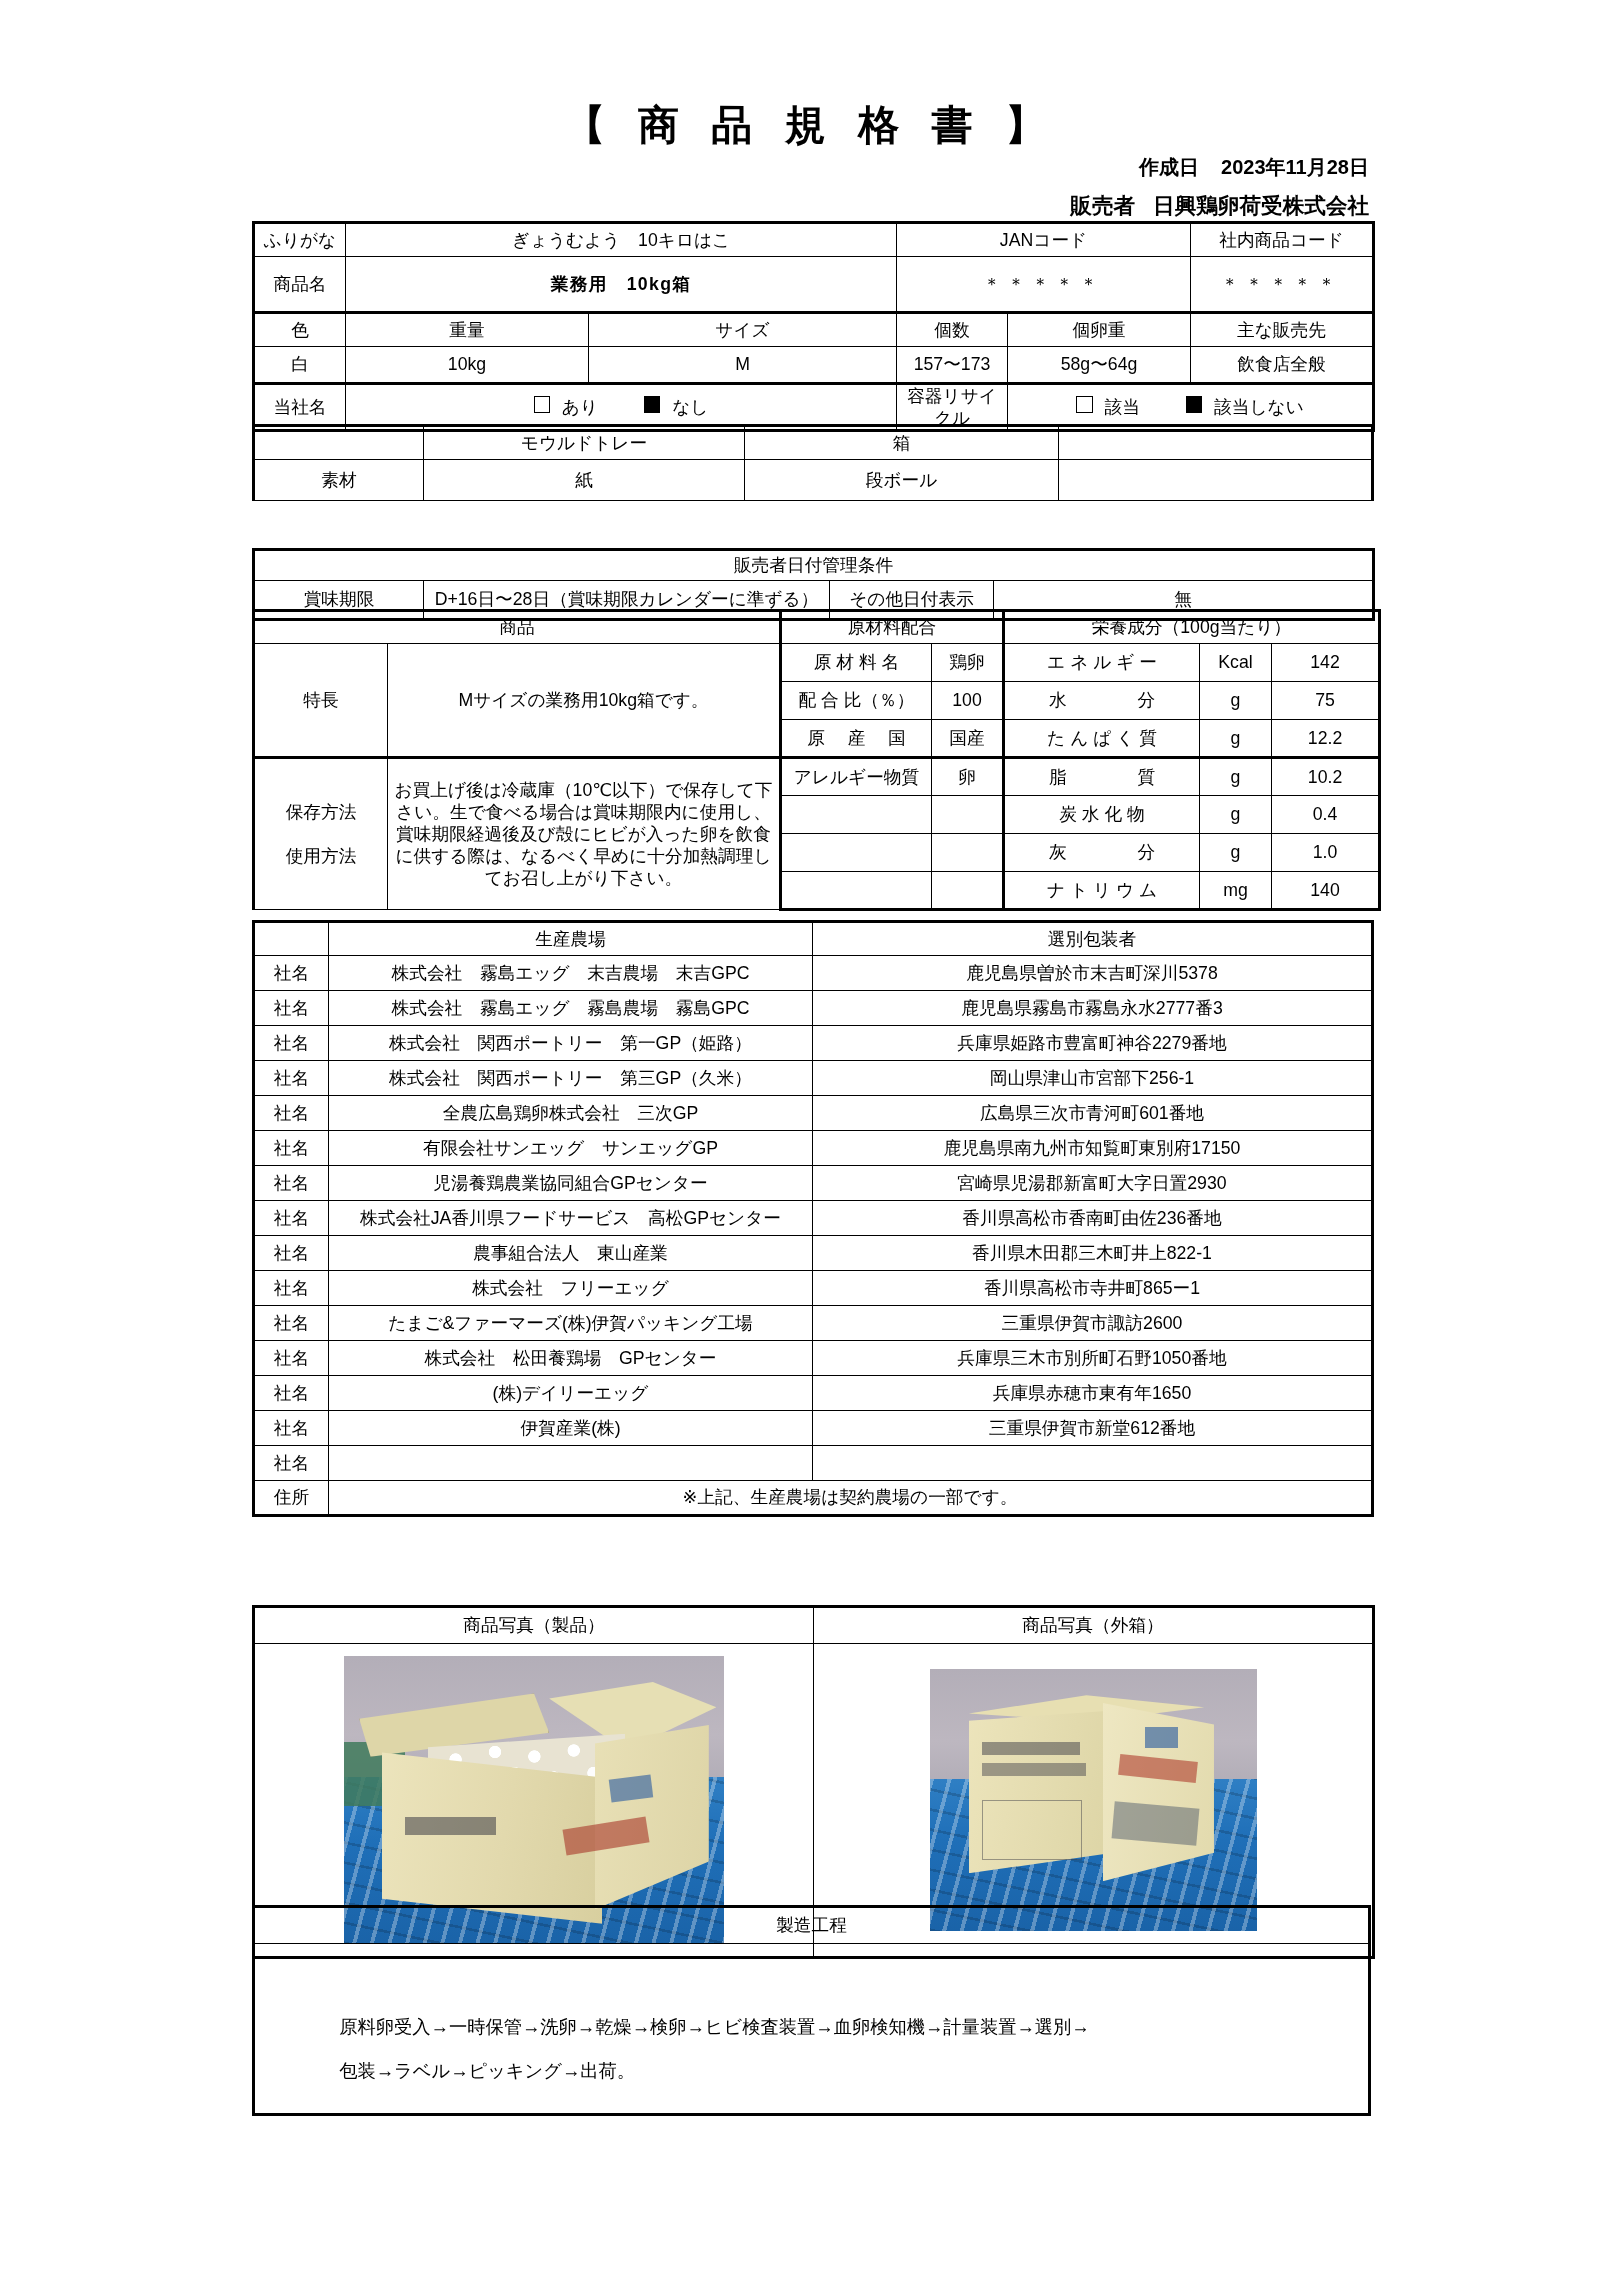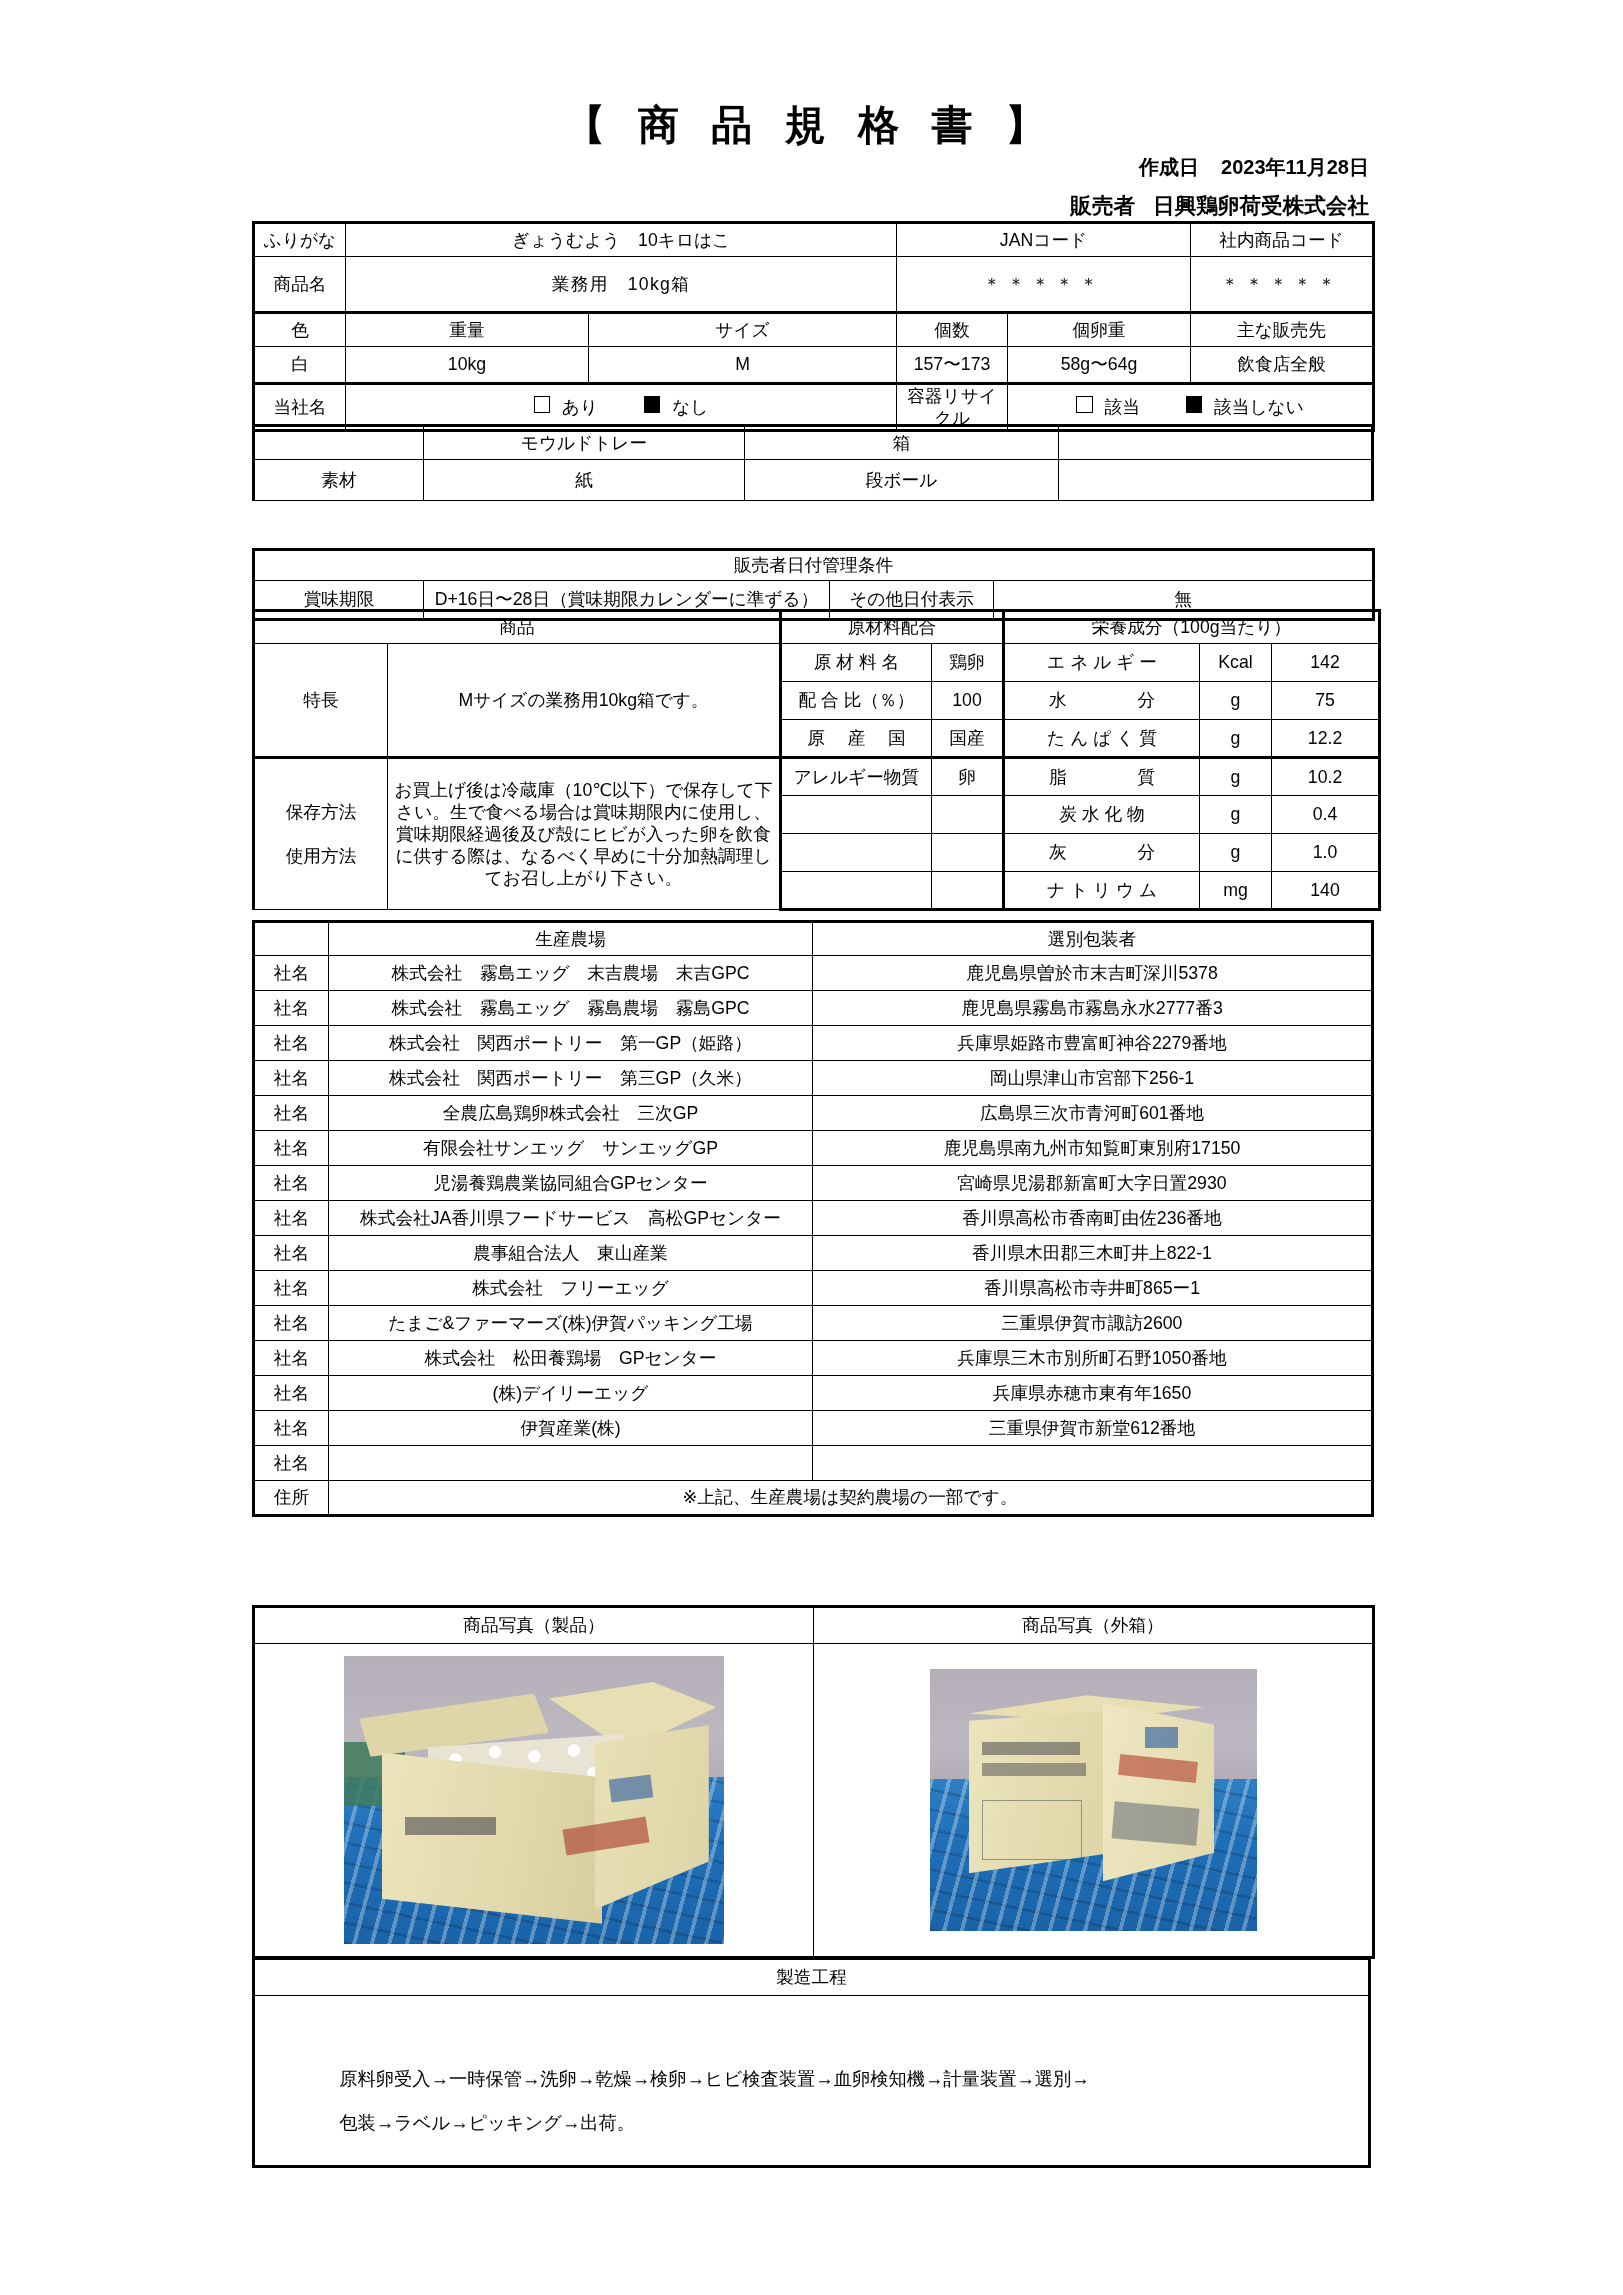--- a/index.html
+++ b/index.html
@@ -40,21 +40,21 @@
     text-align:center;
     vertical-align:middle;
     line-height:1.25;
     overflow:hidden;
   }
   .thick-top{border-top:3.3px solid #000 !important;}
   .thick-bottom{border-bottom:3.3px solid #000 !important;}
   .thick-left{border-left:3.3px solid #000 !important;}
   .thick-right{border-right:3.3px solid #000 !important;}
   .l{text-align:left;}
-  .big{font-size:30px;font-weight:normal;letter-spacing:1.3px;}
+  .big{font-size:30px;font-weight:bold;letter-spacing:1.3px;}
   .sm{font-size:15px;}
   .xsm{font-size:13.7px;}
   .stars{letter-spacing:6.5px;font-size:19.6px;}
   .top-al{vertical-align:top;padding-top:6.5px;}
   .r{text-align:right;padding-right:9.2px;}
 
   
   .cbrow{display:flex;align-items:flex-start;justify-content:center;gap:0;}
   .cb{
     display:inline-block;width:14.4px;height:14.4px;
@@ -510,21 +510,21 @@
               <div class="cb-logo"></div>
               <div class="cb-char"></div>
             </div>
           </div>
         </td>
       </tr>
     </tbody>
       </table>
   </div>
 
-  <div class="frame" style="top:1957px;">
+  <div class="frame" style="top:1905px;">
     <table class="t">
       <tbody>
           <tr style="height:37px">
         <td class="thick-top thick-left thick-right">製造工程</td>
       </tr>
       <tr style="height:171px">
         <td class="thick-left thick-right thick-bottom top-al">
           <div style="padding:41px 0 0 79px;text-align:left;font-size:18.3px;line-height:2.4;">
             <div>原料卵受入→一時保管→洗卵→乾燥→検卵→ヒビ検査装置→血卵検知機→計量装置→選別→</div>
             <div>包装→ラベル→ピッキング→出荷。</div>

